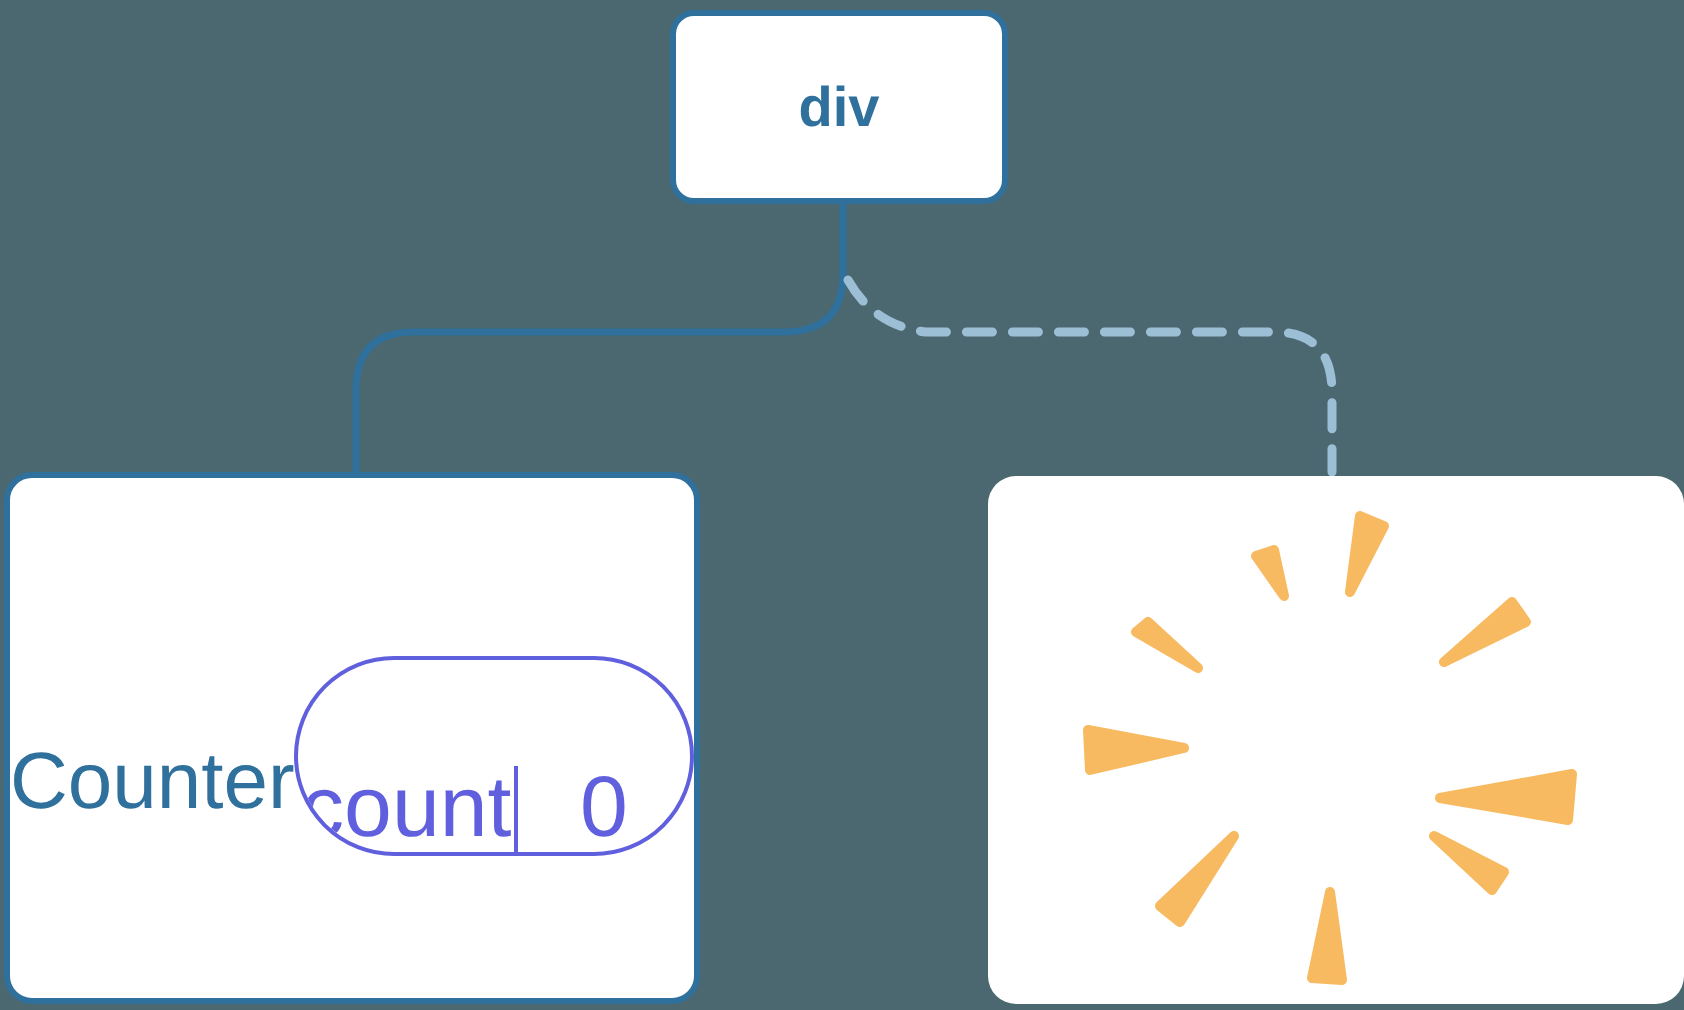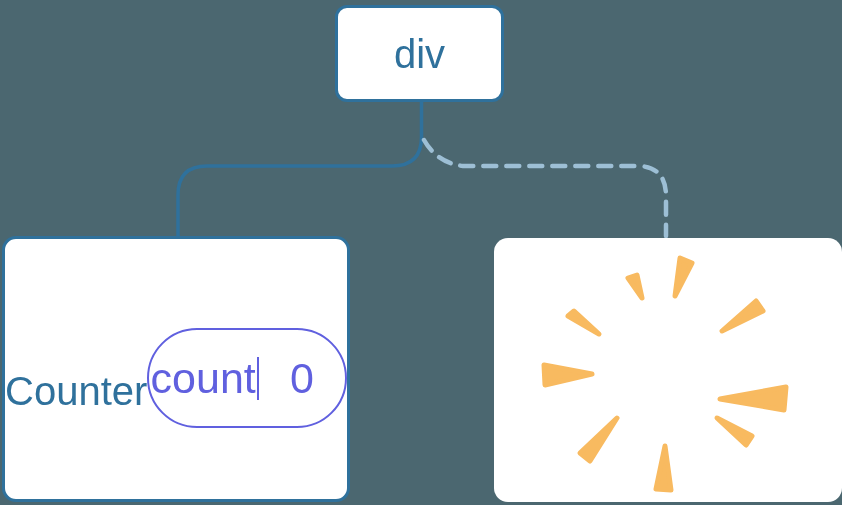--- a/index.html
+++ b/index.html
@@ -44,22 +44,22 @@
     width: 169px;
     height: 97px;
     border: 3px solid var(--node-border, #2F719C);
     border-radius: 12px;
     display: flex;
     align-items: center;
     justify-content: center;
   }
   .node-label {
     color: var(--node-text, #2F719C);
-    font-size: 40px;
-    font-weight: 400;
+    font-size: 28px;
+    font-weight: 700;
     line-height: 1;
   }
   .counter-node {
     left: 2px;
     top: 236px;
     width: 348px;
     height: 266px;
     border: 3px solid var(--node-border, #2F719C);
     border-radius: 14px;
     display: flex;
@@ -74,21 +74,21 @@
     line-height: 1.2;
   }
   .state-pill {
     margin-top: 18px;
     width: 263px;
     height: 100px;
     box-sizing: border-box;
     border: 2.5px solid var(--state-accent, #6060DF);
     border-radius: 50px;
     display: flex;
-    align-items: center;
+    align-items: flex-end;
     overflow: hidden;
   }
   .state-key {
     flex: 1;
     display: flex;
     align-items: center;
     justify-content: center;
     color: var(--state-accent, #6060DF);
     font-size: 43px;
     line-height: 1;

